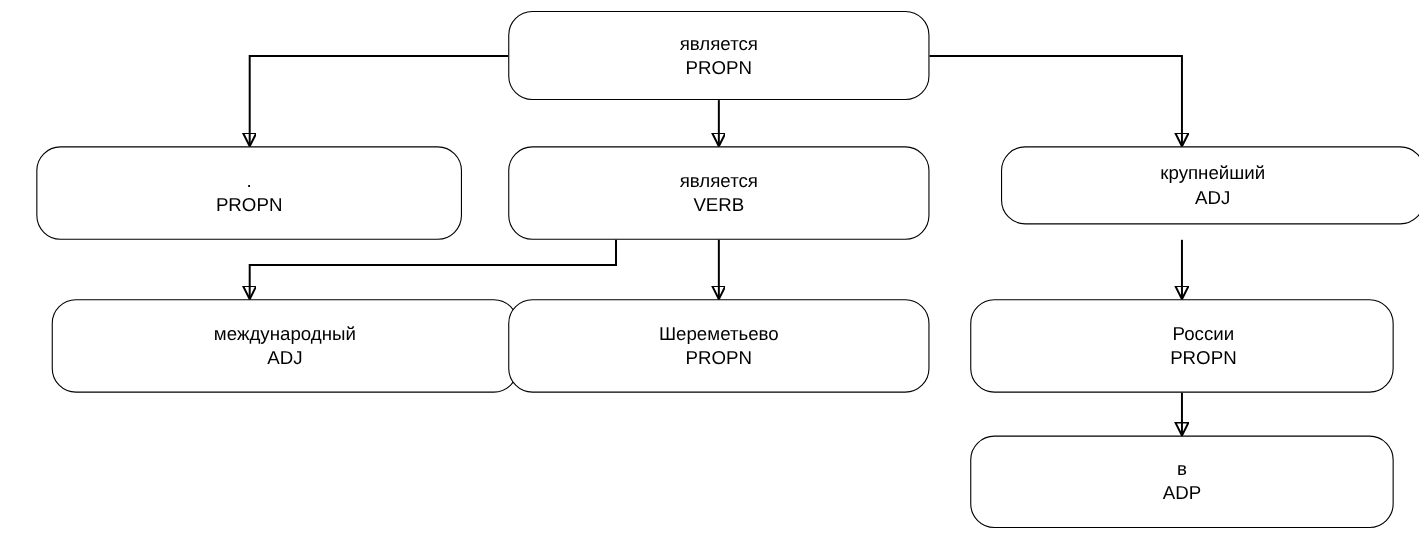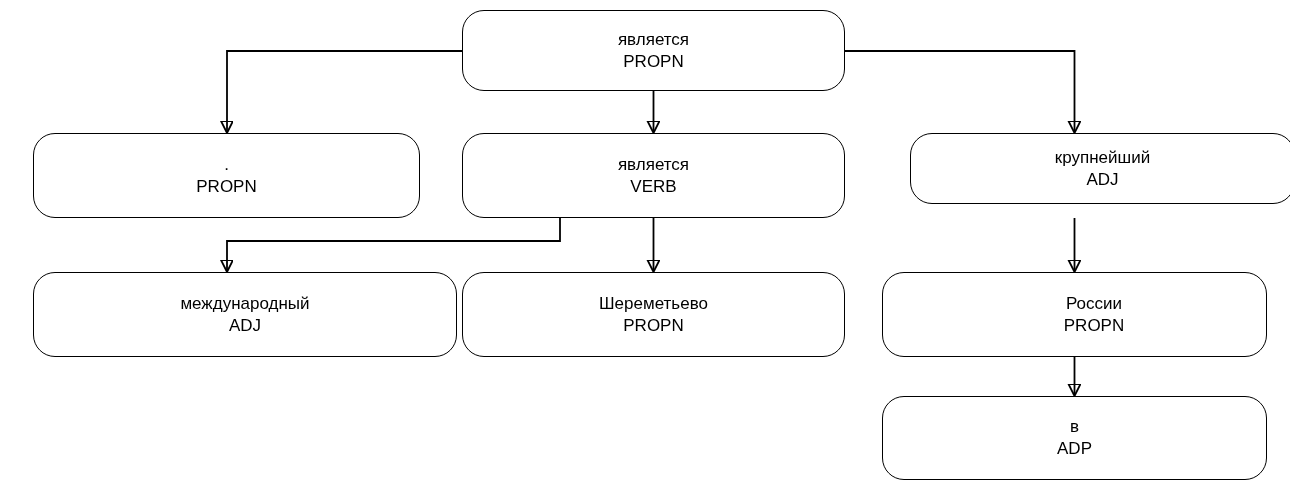--- a/index.html
+++ b/index.html
@@ -47,21 +47,21 @@
     display: block;
     white-space: nowrap;
   }
   
   .n-verb        { left: 462px; top: 10px;  width: 383px; height: 81px; }
   
   .n-punc        { left: 33px;  top: 133px; width: 387px; height: 85px; }
   .n-noun        { left: 462px; top: 133px; width: 383px; height: 85px; }
   .n-adj-krup    { left: 882px; top: 133px; width: 385px; height: 71px; margin-left: 28px; }
   
-  .n-adj-mezh    { left: 33px;  top: 272px; width: 424px; height: 85px; }
+  .n-adj-mezh    { left: 47px;  top: 272px; width: 424px; height: 85px; }
   .n-propn-sher  { left: 462px; top: 272px; width: 383px; height: 85px; }
   .n-propn-ross  { left: 882px; top: 272px; width: 385px; height: 85px; padding-left: 39px; }
   
   .n-adp-v       { left: 882px; top: 396px; width: 385px; height: 84px; }
 </style>
 </head>
 <body>
 
 <div class="canvas">
 

